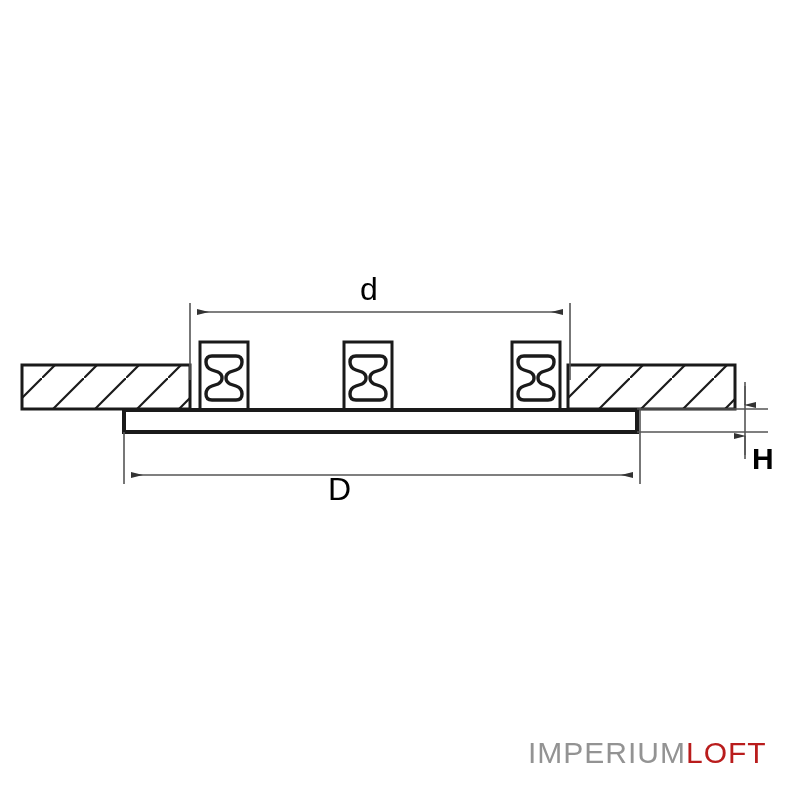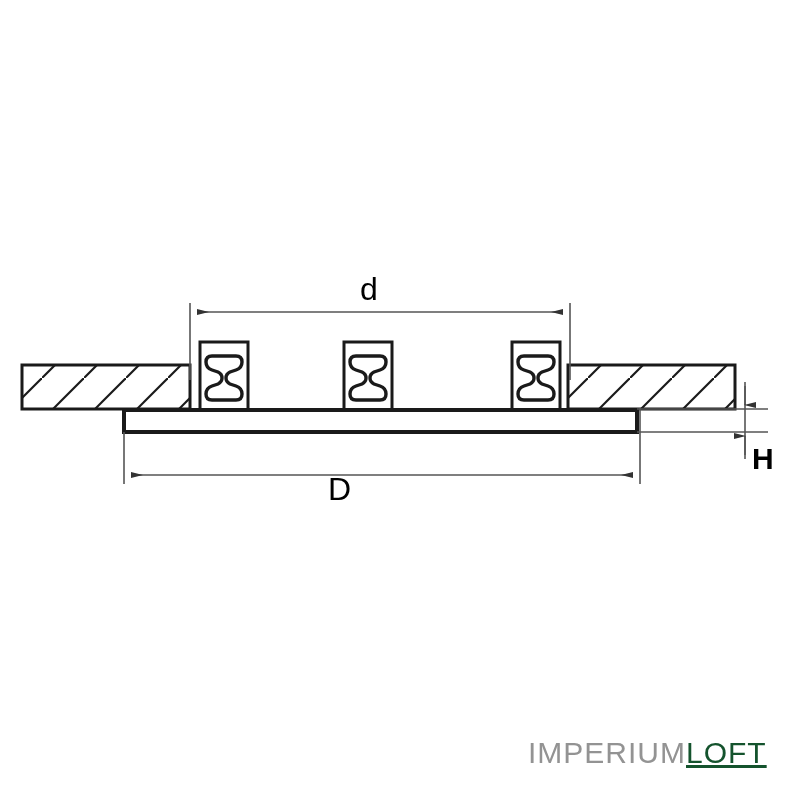--- a/index.html
+++ b/index.html
@@ -59,22 +59,21 @@
     letter-spacing: 1.0px;
     font-size: 30px;
     font-weight: 300;
     font-family: "Liberation Sans", sans-serif;
     user-select: none;
   }
   #brand-part-primary {
     color: #939393;
   }
   #brand-part-accent {
-    color: #14532d;
-    text-decoration: underline;
+    color: #b91c1c;
   }
 </style>
 </head>
 <body>
 
 <div id="stage">
 
   <svg id="drawing-svg" viewBox="0 0 800 800" xmlns="http://www.w3.org/2000/svg">
 
     <defs>

